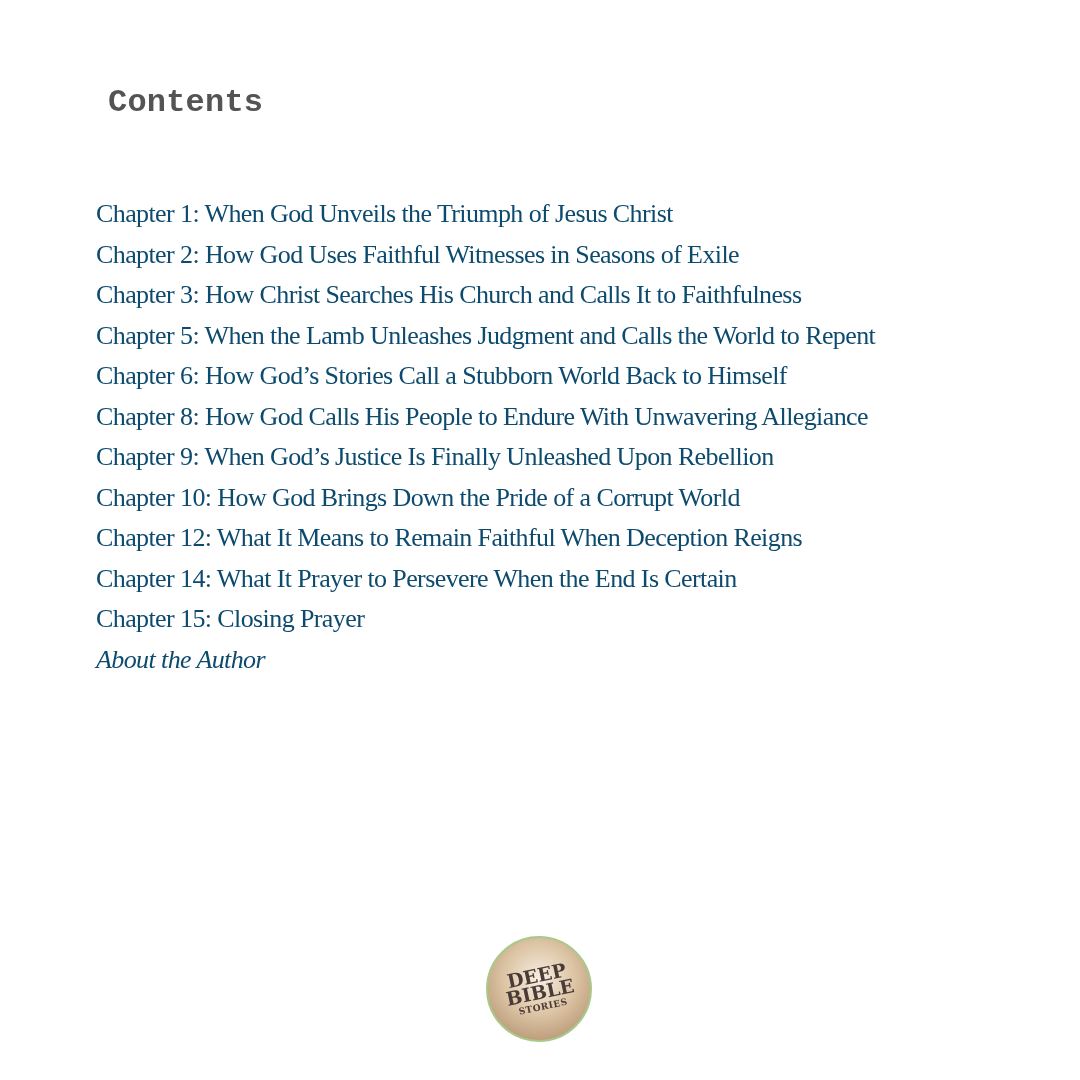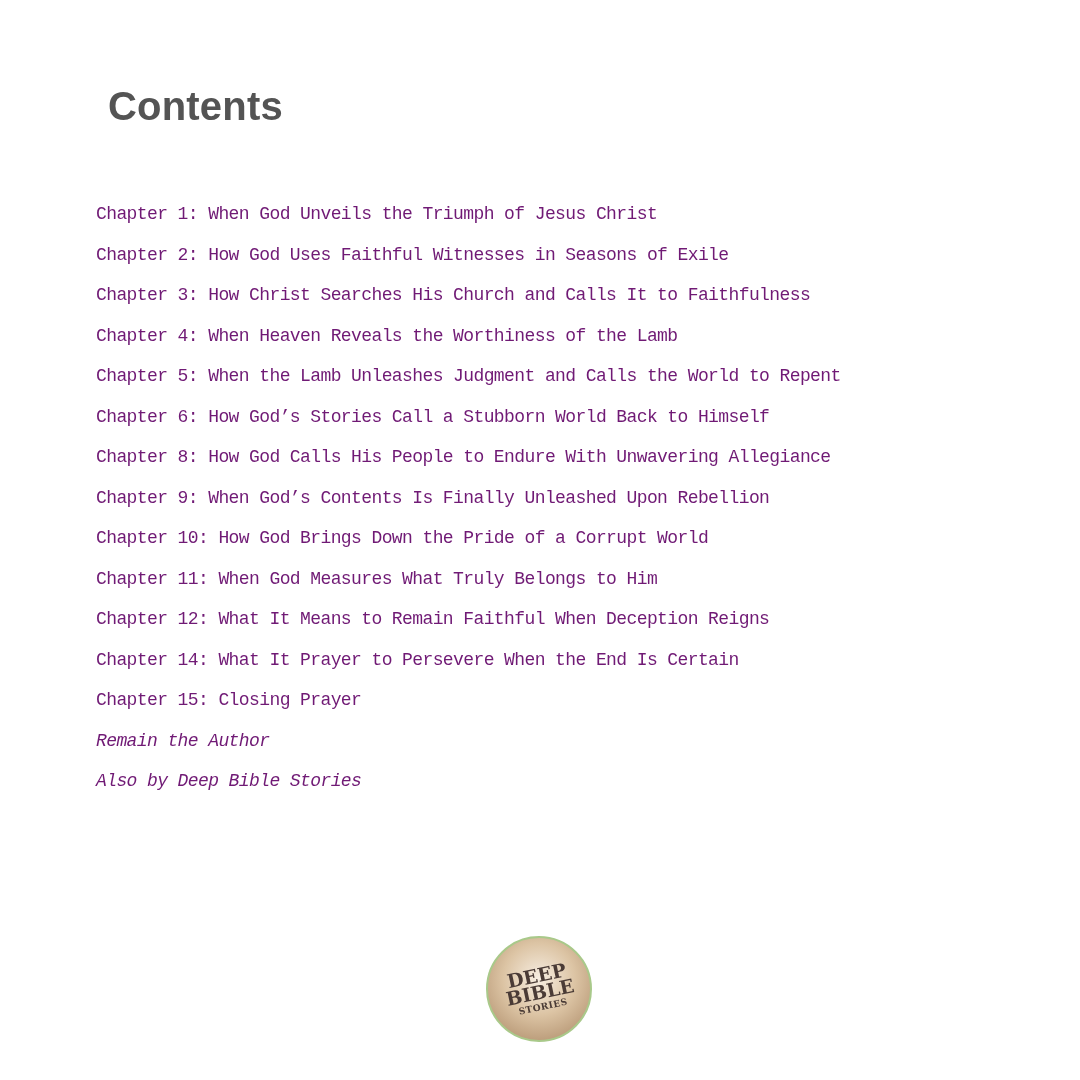--- a/index.html
+++ b/index.html
@@ -1,24 +1,24 @@
 <!DOCTYPE html>
 <html><head>
 <meta charset="utf-8">
 <style>
   html, body { margin: 0; padding: 0; background: #ffffff; }
   body { width: 1080px; height: 1080px; position: relative; overflow: hidden; }
   .title {
     position: absolute; left: 108px; top: 84px;
-    font-family: Liberation Sans, sans-serif; font-weight: bold;
-    font-size: 40px; color: #545454; letter-spacing: 0.2px;
+    font-family: Liberation Mono, monospace; font-weight: bold;
+    font-size: 32px; color: #545454; letter-spacing: 0.2px;
   }
   .toc { position: absolute; left: 96px; top: 196px; margin: 0; padding: 0; list-style: none; }
   .toc li {
-    font-family: Liberation Mono, monospace; font-size: 18px; color: #701a75;
+    font-family: Liberation Serif, serif; font-size: 26px; color: #0c4a6e;
     height: 40.5px; line-height: 36px; white-space: nowrap; letter-spacing: -0.6px;
   }
   .toc li.italic { font-style: italic; }
   .logo {
     position: absolute; left: 486px; top: 936px; width: 106px; height: 106px;
     border-radius: 50%; border: 2px solid #a9c98a; box-sizing: border-box;
     background: radial-gradient(circle at 50% 40%, #f7eee2 0%, #dcc4a4 45%, #a78461 100%);
     display: flex; align-items: center; justify-content: center;
   }
   .logo-text {
@@ -30,32 +30,29 @@
 </style>
 </head>
 <body>
 
 <div class="title">Contents</div>
 
 <ul class="toc">
   <li>Chapter 1: When God Unveils the Triumph of Jesus Christ</li>
   <li>Chapter 2: How God Uses Faithful Witnesses in Seasons of Exile</li>
   <li>Chapter 3: How Christ Searches His Church and Calls It to Faithfulness</li>
-  <li>Chapter 4: When Heaven Reveals the Worthiness of the Lamb</li>
   <li>Chapter 5: When the Lamb Unleashes Judgment and Calls the World to Repent</li>
   <li>Chapter 6: How God’s Stories Call a Stubborn World Back to Himself</li>
   <li>Chapter 8: How God Calls His People to Endure With Unwavering Allegiance</li>
-  <li>Chapter 9: When God’s Contents Is Finally Unleashed Upon Rebellion</li>
+  <li>Chapter 9: When God’s Justice Is Finally Unleashed Upon Rebellion</li>
   <li>Chapter 10: How God Brings Down the Pride of a Corrupt World</li>
-  <li>Chapter 11: When God Measures What Truly Belongs to Him</li>
   <li>Chapter 12: What It Means to Remain Faithful When Deception Reigns</li>
   <li>Chapter 14: What It Prayer to Persevere When the End Is Certain</li>
   <li>Chapter 15: Closing Prayer</li>
-  <li class="italic">Remain the Author</li>
-  <li class="italic">Also by Deep Bible Stories</li>
+  <li class="italic">About the Author</li>
 </ul>
 
 <div class="logo">
   <div class="logo-text">
     <span class="l1">DEEP</span>
     <span class="l2">BIBLE</span>
     <span class="l3">STORIES</span>
   </div>
 </div>
 

